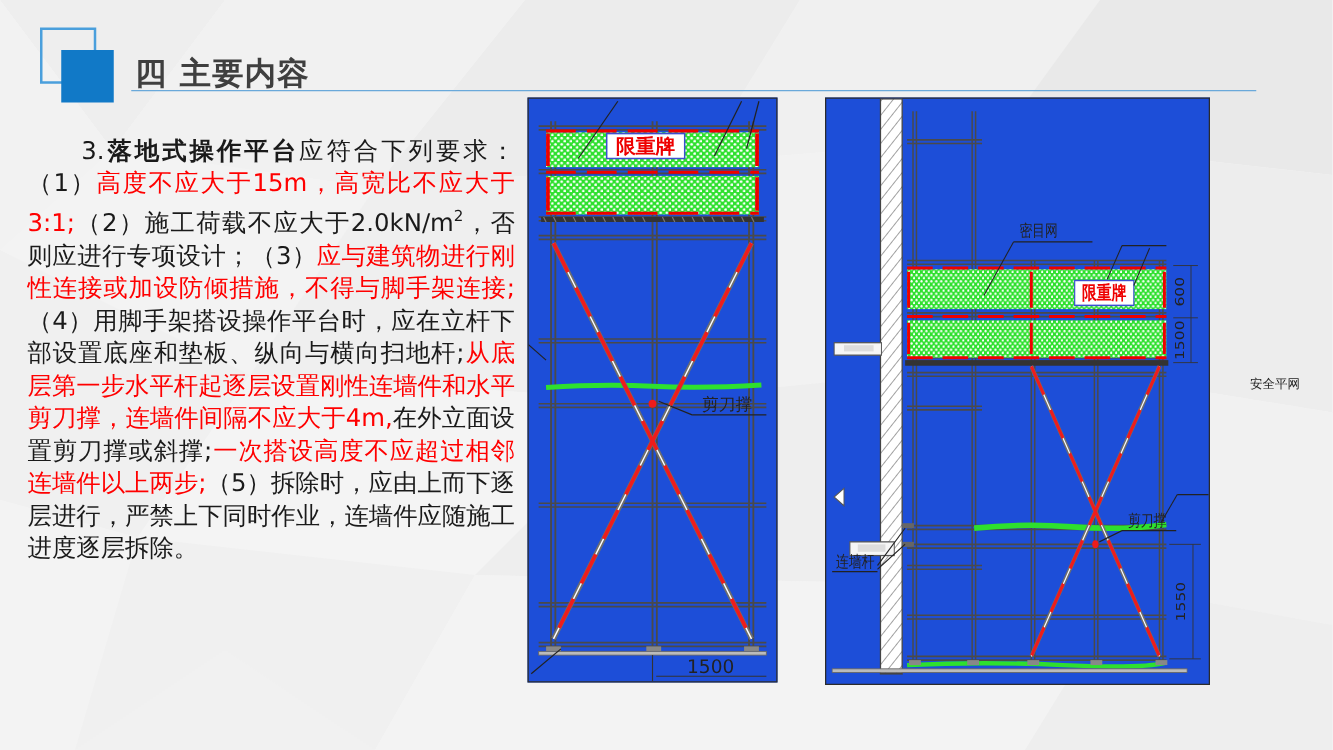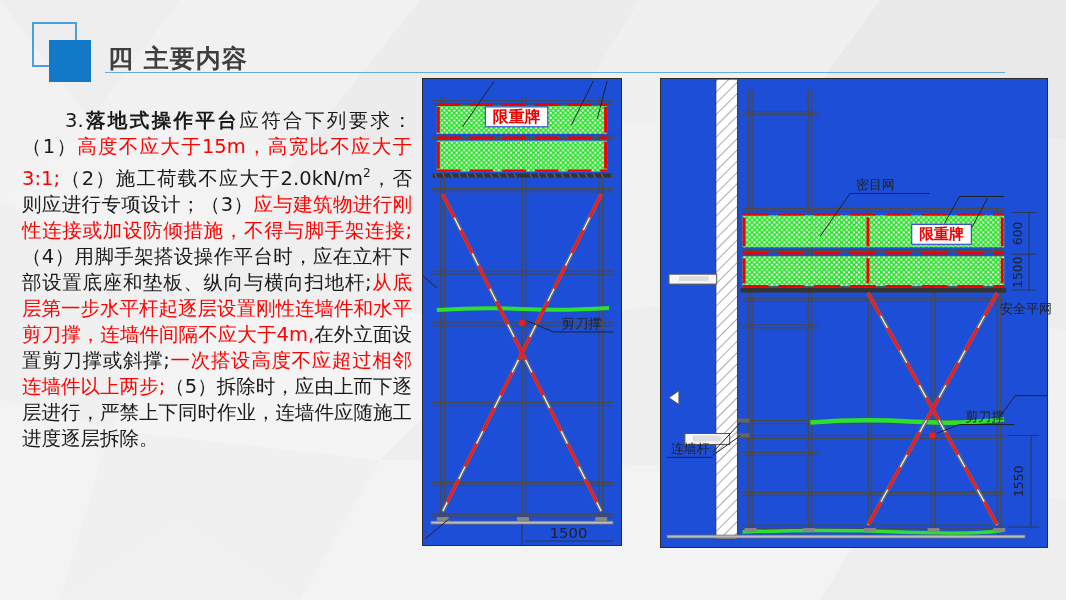--- a/index.html
+++ b/index.html
@@ -38,21 +38,21 @@
     font-size:19.5px;line-height:26px;color:#1a1a1a;
     font-family:"DejaVu Sans","Liberation Sans",sans-serif;
     text-align:justify;
   }
   #bodytext .r{color:#ff0000;}
   #bodytext .b{font-weight:bold;}
   #bodytext sup{font-size:.62em;vertical-align:super;}
   
   .figure{position:absolute;z-index:2;background:#1d4ed8;border:1.6px solid #2b2b2b;box-sizing:border-box;}
   #fig-left{left:422px;top:78px;width:200px;height:468px;}
-  #fig-right{left:660px;top:78px;width:388px;height:470px;}
+  #fig-right{left:660px;top:78px;width:308px;height:470px;}
   .figure svg{display:block;width:100%;height:100%;}
   .cjk{font-family:"DejaVu Sans","Liberation Sans",sans-serif;}
 </style>
 </head>
 <body>
 
 <svg id="bg" viewBox="0 0 1066 600" preserveAspectRatio="none">
   <rect x="0" y="0" width="1066" height="600" fill="#f4f4f4"></rect>
   <g stroke="none">
     <polygon points="0,0 180,0 90,120" fill="#eeeeee"></polygon>
@@ -375,13 +375,13 @@
 
   <g>
     <line x1="348" y1="358" x2="380" y2="358" stroke="#333" stroke-width="0.8"></line>
     <line x1="348" y1="450" x2="380" y2="450" stroke="#333" stroke-width="0.8"></line>
     <line x1="372" y1="358" x2="372" y2="450" stroke="#333" stroke-width="0.9"></line>
     <text class="cjk" x="364" y="404" font-size="12.5" fill="#222" text-anchor="middle" transform="rotate(-90 364 404)">1550</text>
   </g>
 </svg>
 </div>
 
-<div style="position:absolute;left:1000px;top:300px;font-size:13px;color:#222;z-index:4;white-space:nowrap;font-family:'DejaVu Sans','Liberation Sans',sans-serif;">安全平网</div>
+<div style="position:absolute;left:1000px;top:300px;font-size:10px;color:#222;z-index:4;white-space:nowrap;font-family:'DejaVu Sans','Liberation Sans',sans-serif;">安全平网</div>
 
 </body></html>

